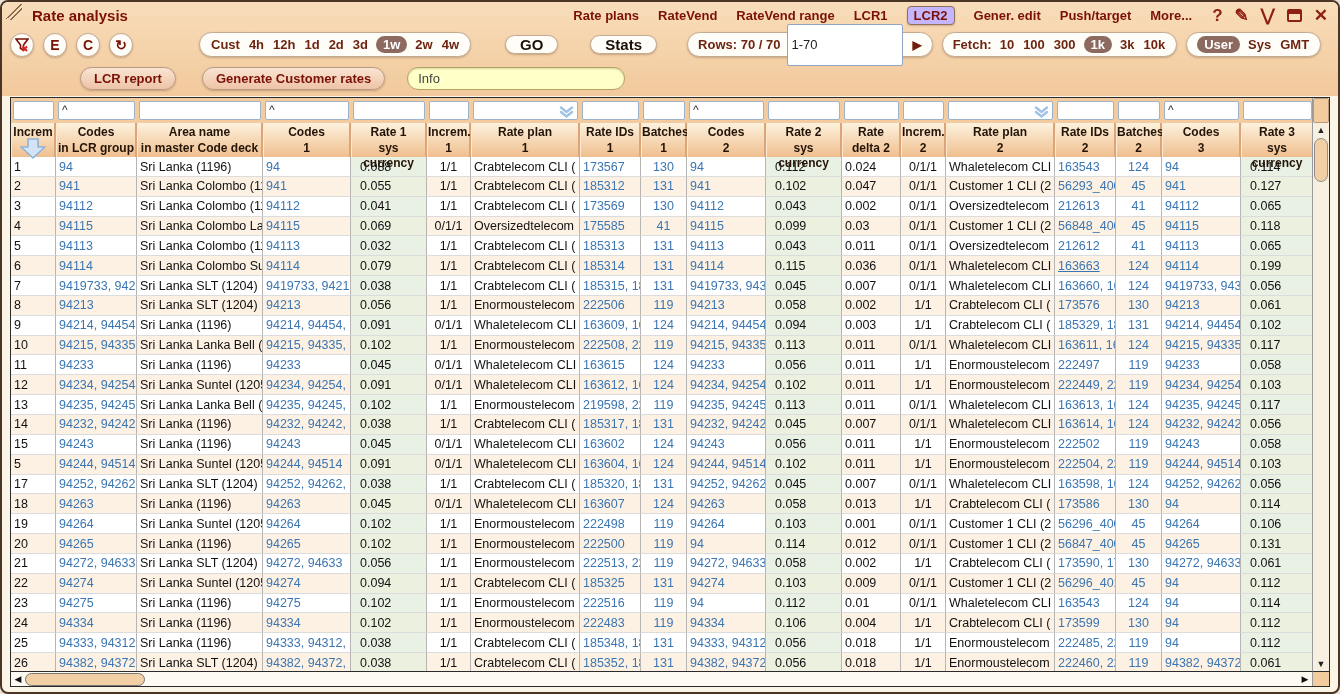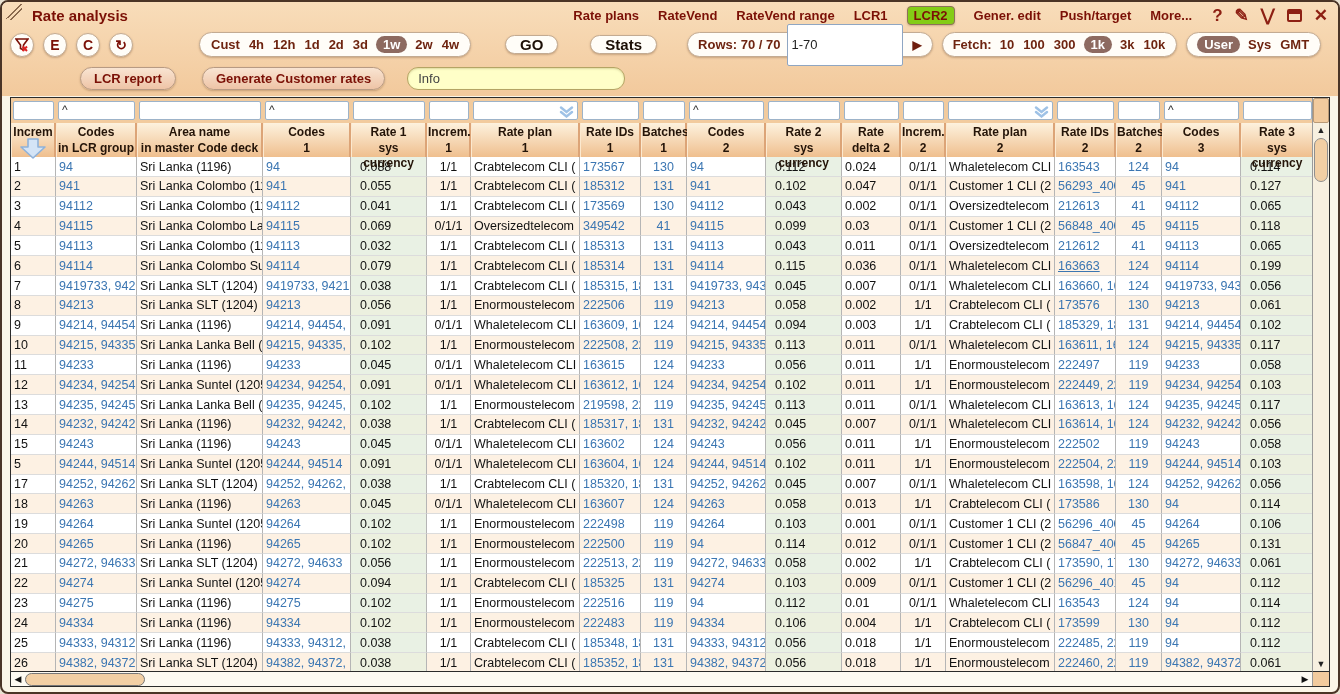--- a/index.html
+++ b/index.html
@@ -6,21 +6,21 @@
   body{width:1340px;height:694px;position:relative;font-family:"Liberation Sans",sans-serif;-webkit-font-smoothing:antialiased;}
   .window{position:absolute;inset:0;background:#fbf5e7;border:2px solid #4a3426;border-radius:8px;box-sizing:border-box;overflow:hidden;}
   .chrome{position:absolute;left:0;top:0;right:0;height:94px;background:linear-gradient(#f8ddba,#f2c99c);}
   
   .titlebar{position:absolute;left:0;top:0;right:0;height:27px;display:flex;align-items:center;padding:0 10px;box-sizing:border-box;}
   .grip{width:16px;height:16px;margin-left:-6px;margin-top:-8px;background:
     linear-gradient(135deg,transparent 44%,#8a6a4e 44%,#8a6a4e 50%,transparent 50%,transparent 62%,#8a6a4e 62%,#8a6a4e 68%,transparent 68%);}
   .title{color:#7b1006;font-weight:bold;font-size:15px;margin-left:10px;}
   .menu{margin-left:auto;display:flex;align-items:center;gap:19px;font-weight:bold;font-size:13px;color:#7b1006;white-space:nowrap;}
   .menu-item{cursor:default;}
-  .menu-item.active{background:#84cc16;border:1px solid #8d715a;border-radius:4px;padding:1px 6px;box-shadow:0 1px 2px rgba(90,50,20,.25);}
+  .menu-item.active{background:#c4b5fd;border:1px solid #8d715a;border-radius:4px;padding:1px 6px;box-shadow:0 1px 2px rgba(90,50,20,.25);}
   .winicons{display:flex;align-items:center;gap:12px;margin-left:20px;color:#8d2013;font-weight:bold;}
   .winicons .ico{font-size:17px;line-height:1;cursor:default;}
   .win-ico{width:15px;height:13px;border:2px solid #8d2013;border-top-width:5px;border-radius:2px;box-sizing:border-box;background:#f8ddba;}
   
   .toolbar{position:absolute;left:0;top:27px;right:0;height:31px;display:flex;align-items:center;gap:9px;padding:0 8px;box-sizing:border-box;}
   .rbtn{width:22px;height:22px;border-radius:50%;background:#fffdf8;border:1px solid #c3ab92;box-shadow:0 1px 2px rgba(100,60,30,.3);
         display:flex;align-items:center;justify-content:center;color:#7b1006;font-weight:bold;font-size:14px;cursor:default;}
   .rbtn svg{display:block;}
   .pill{background:#fffdf8;border:1px solid #c3ab92;border-radius:13px;box-shadow:0 1px 2px rgba(100,60,30,.3);
         display:flex;align-items:center;padding:2px 10px;font-weight:bold;font-size:13px;color:#6e2410;gap:7px;white-space:nowrap;height:19px;}
@@ -264,21 +264,21 @@
             <div class="tcell rate" style="width: 73px; flex: 0 0 73px;">0.065</div>
           </div>
           <div class="trow alt">
             <div class="tcell" style="width: 45px; flex: 0 0 45px;">4</div>
             <div class="tcell link" style="width: 81px; flex: 0 0 81px;">94115</div>
             <div class="tcell" style="width: 126px; flex: 0 0 126px;">Sri Lanka Colombo Lan</div>
             <div class="tcell link" style="width: 88px; flex: 0 0 88px;">94115</div>
             <div class="tcell rate" style="width: 76px; flex: 0 0 76px;">0.069</div>
             <div class="tcell center" style="width: 44px; flex: 0 0 44px;">0/1/1</div>
             <div class="tcell" style="width: 109px; flex: 0 0 109px;">Oversizedtelecom</div>
-            <div class="tcell link" style="width: 61px; flex: 0 0 61px;">349542</div>
+            <div class="tcell link" style="width: 61px; flex: 0 0 61px;">175585</div>
             <div class="tcell link center" style="width: 46px; flex: 0 0 46px;">41</div>
             <div class="tcell link" style="width: 79px; flex: 0 0 79px;">94115</div>
             <div class="tcell rate" style="width: 76px; flex: 0 0 76px;">0.099</div>
             <div class="tcell" style="width: 59px; flex: 0 0 59px;">0.03</div>
             <div class="tcell center" style="width: 45px; flex: 0 0 45px;">0/1/1</div>
             <div class="tcell" style="width: 109px; flex: 0 0 109px;">Customer 1 CLI (2</div>
             <div class="tcell link" style="width: 61px; flex: 0 0 61px;">56848_4008</div>
             <div class="tcell link center" style="width: 46px; flex: 0 0 46px;">45</div>
             <div class="tcell link" style="width: 79px; flex: 0 0 79px;">94115</div>
             <div class="tcell rate" style="width: 73px; flex: 0 0 73px;">0.118</div>

